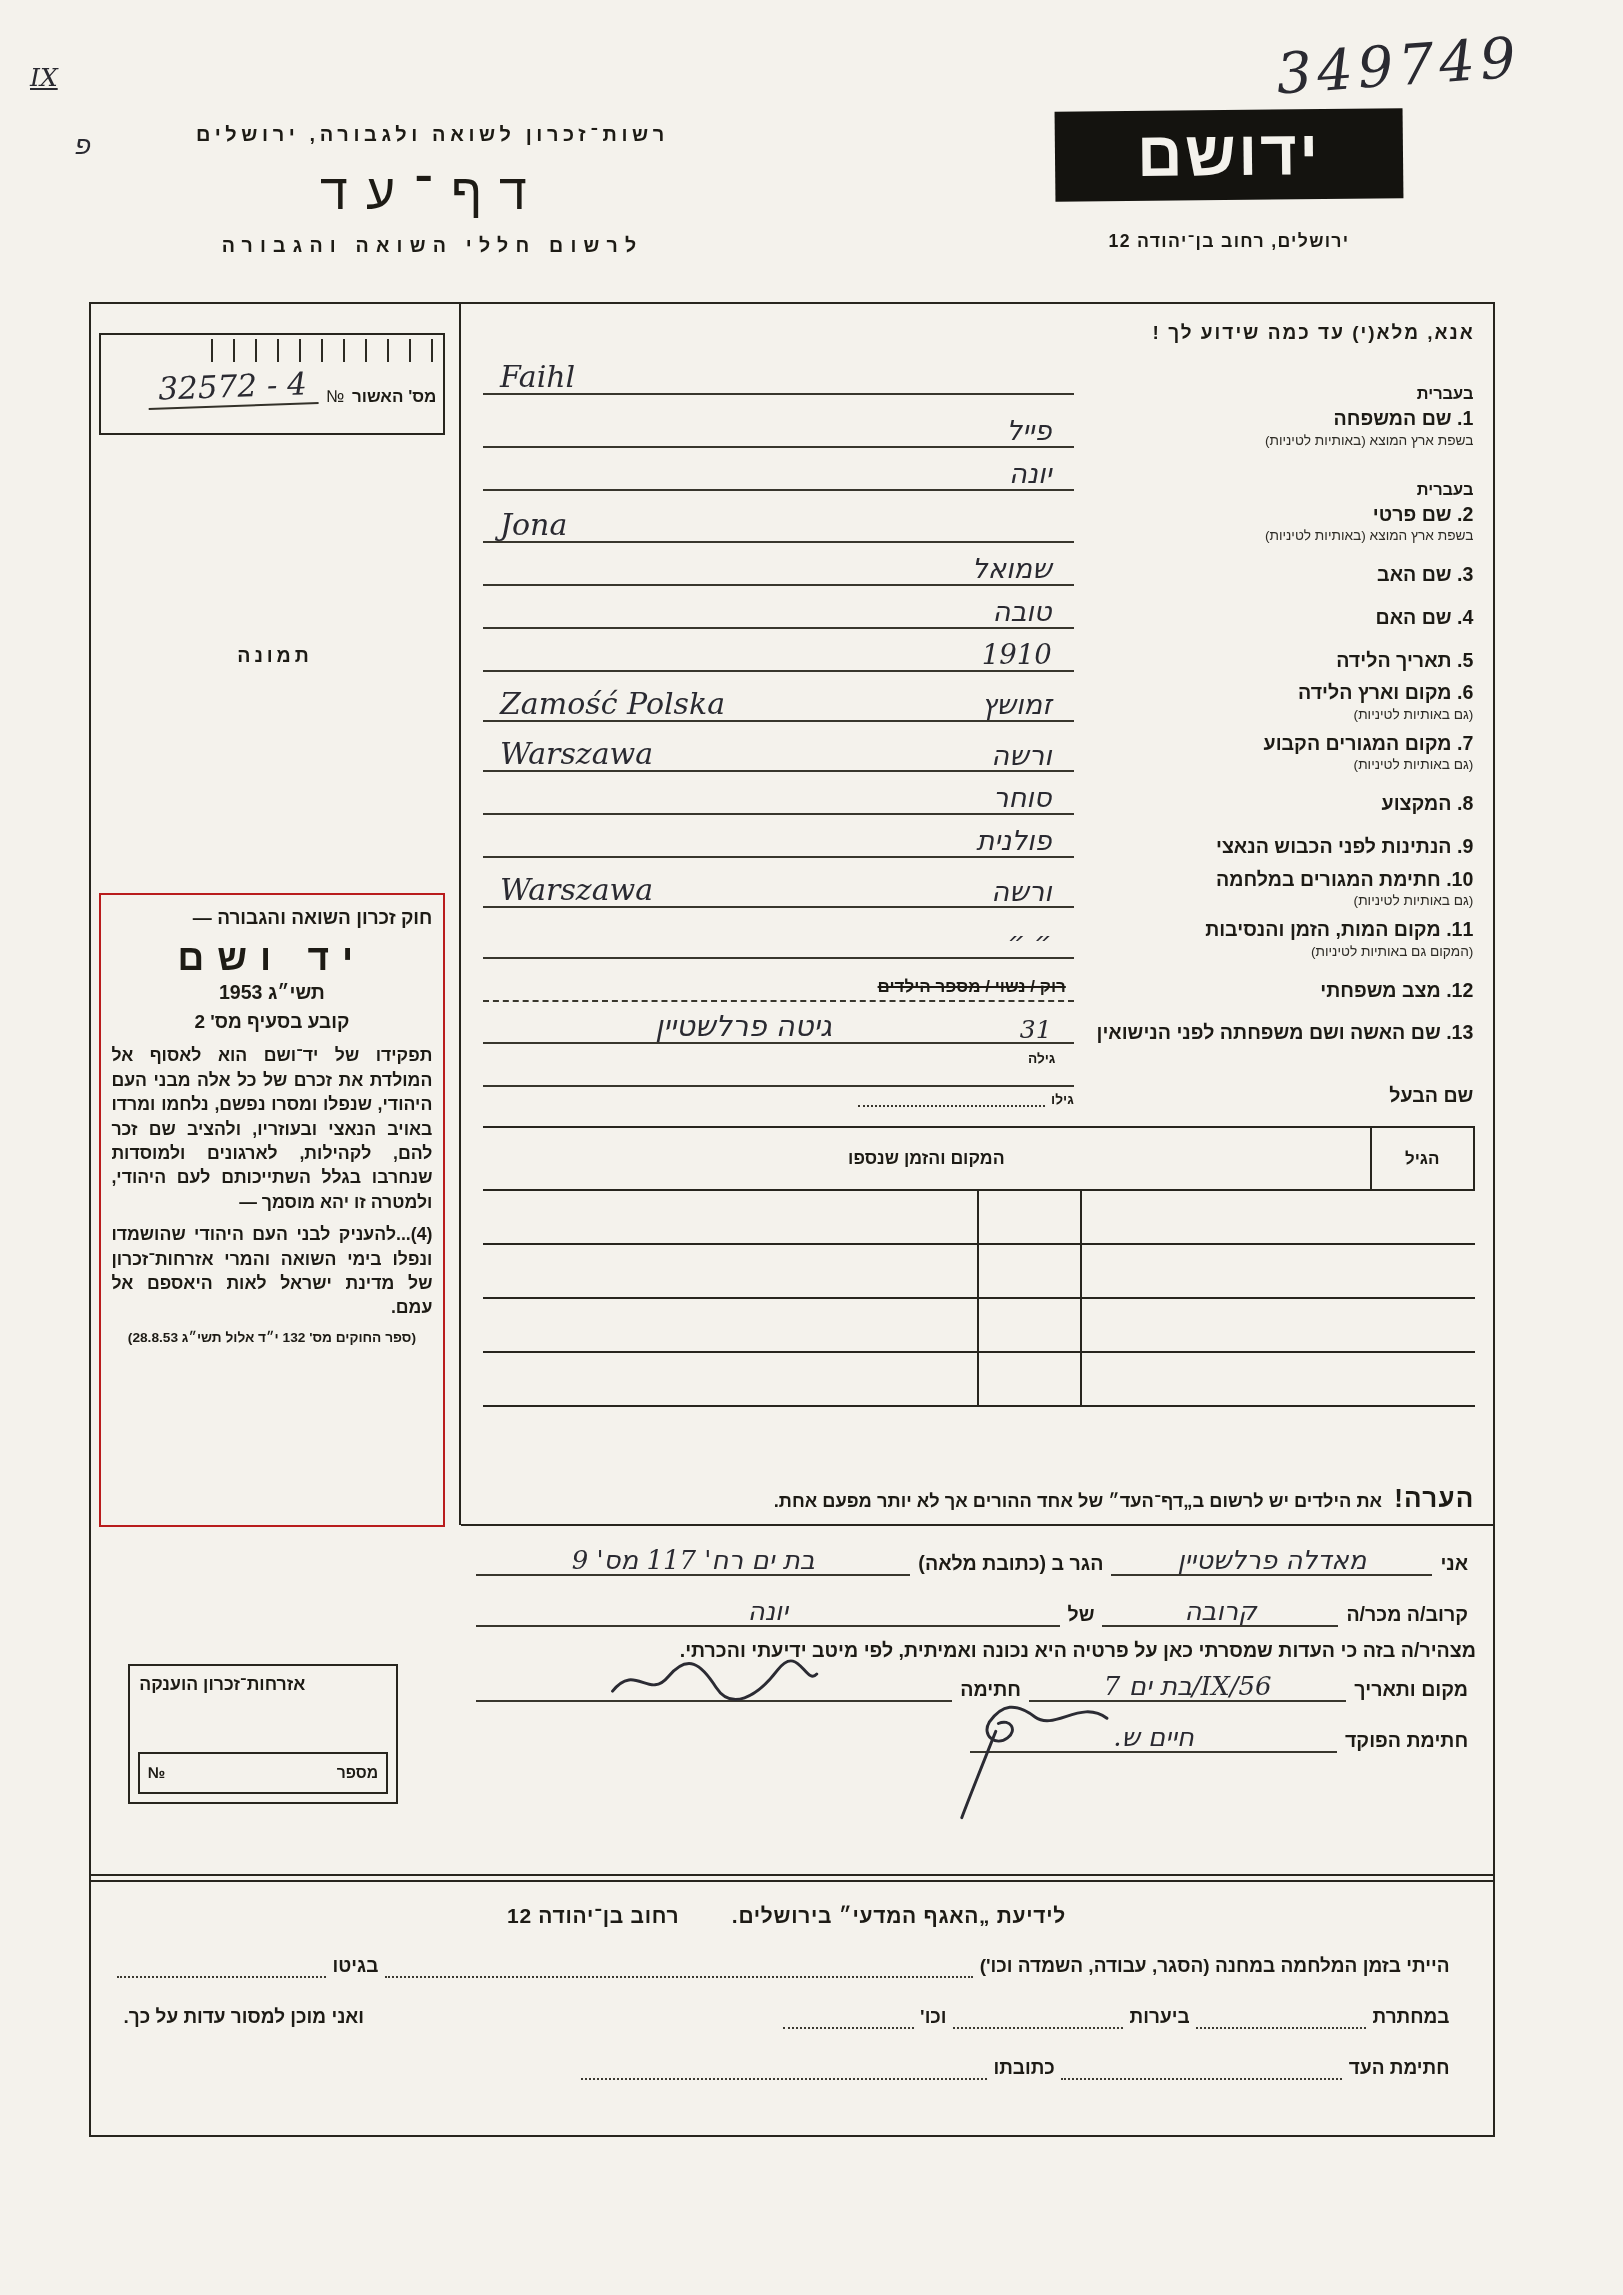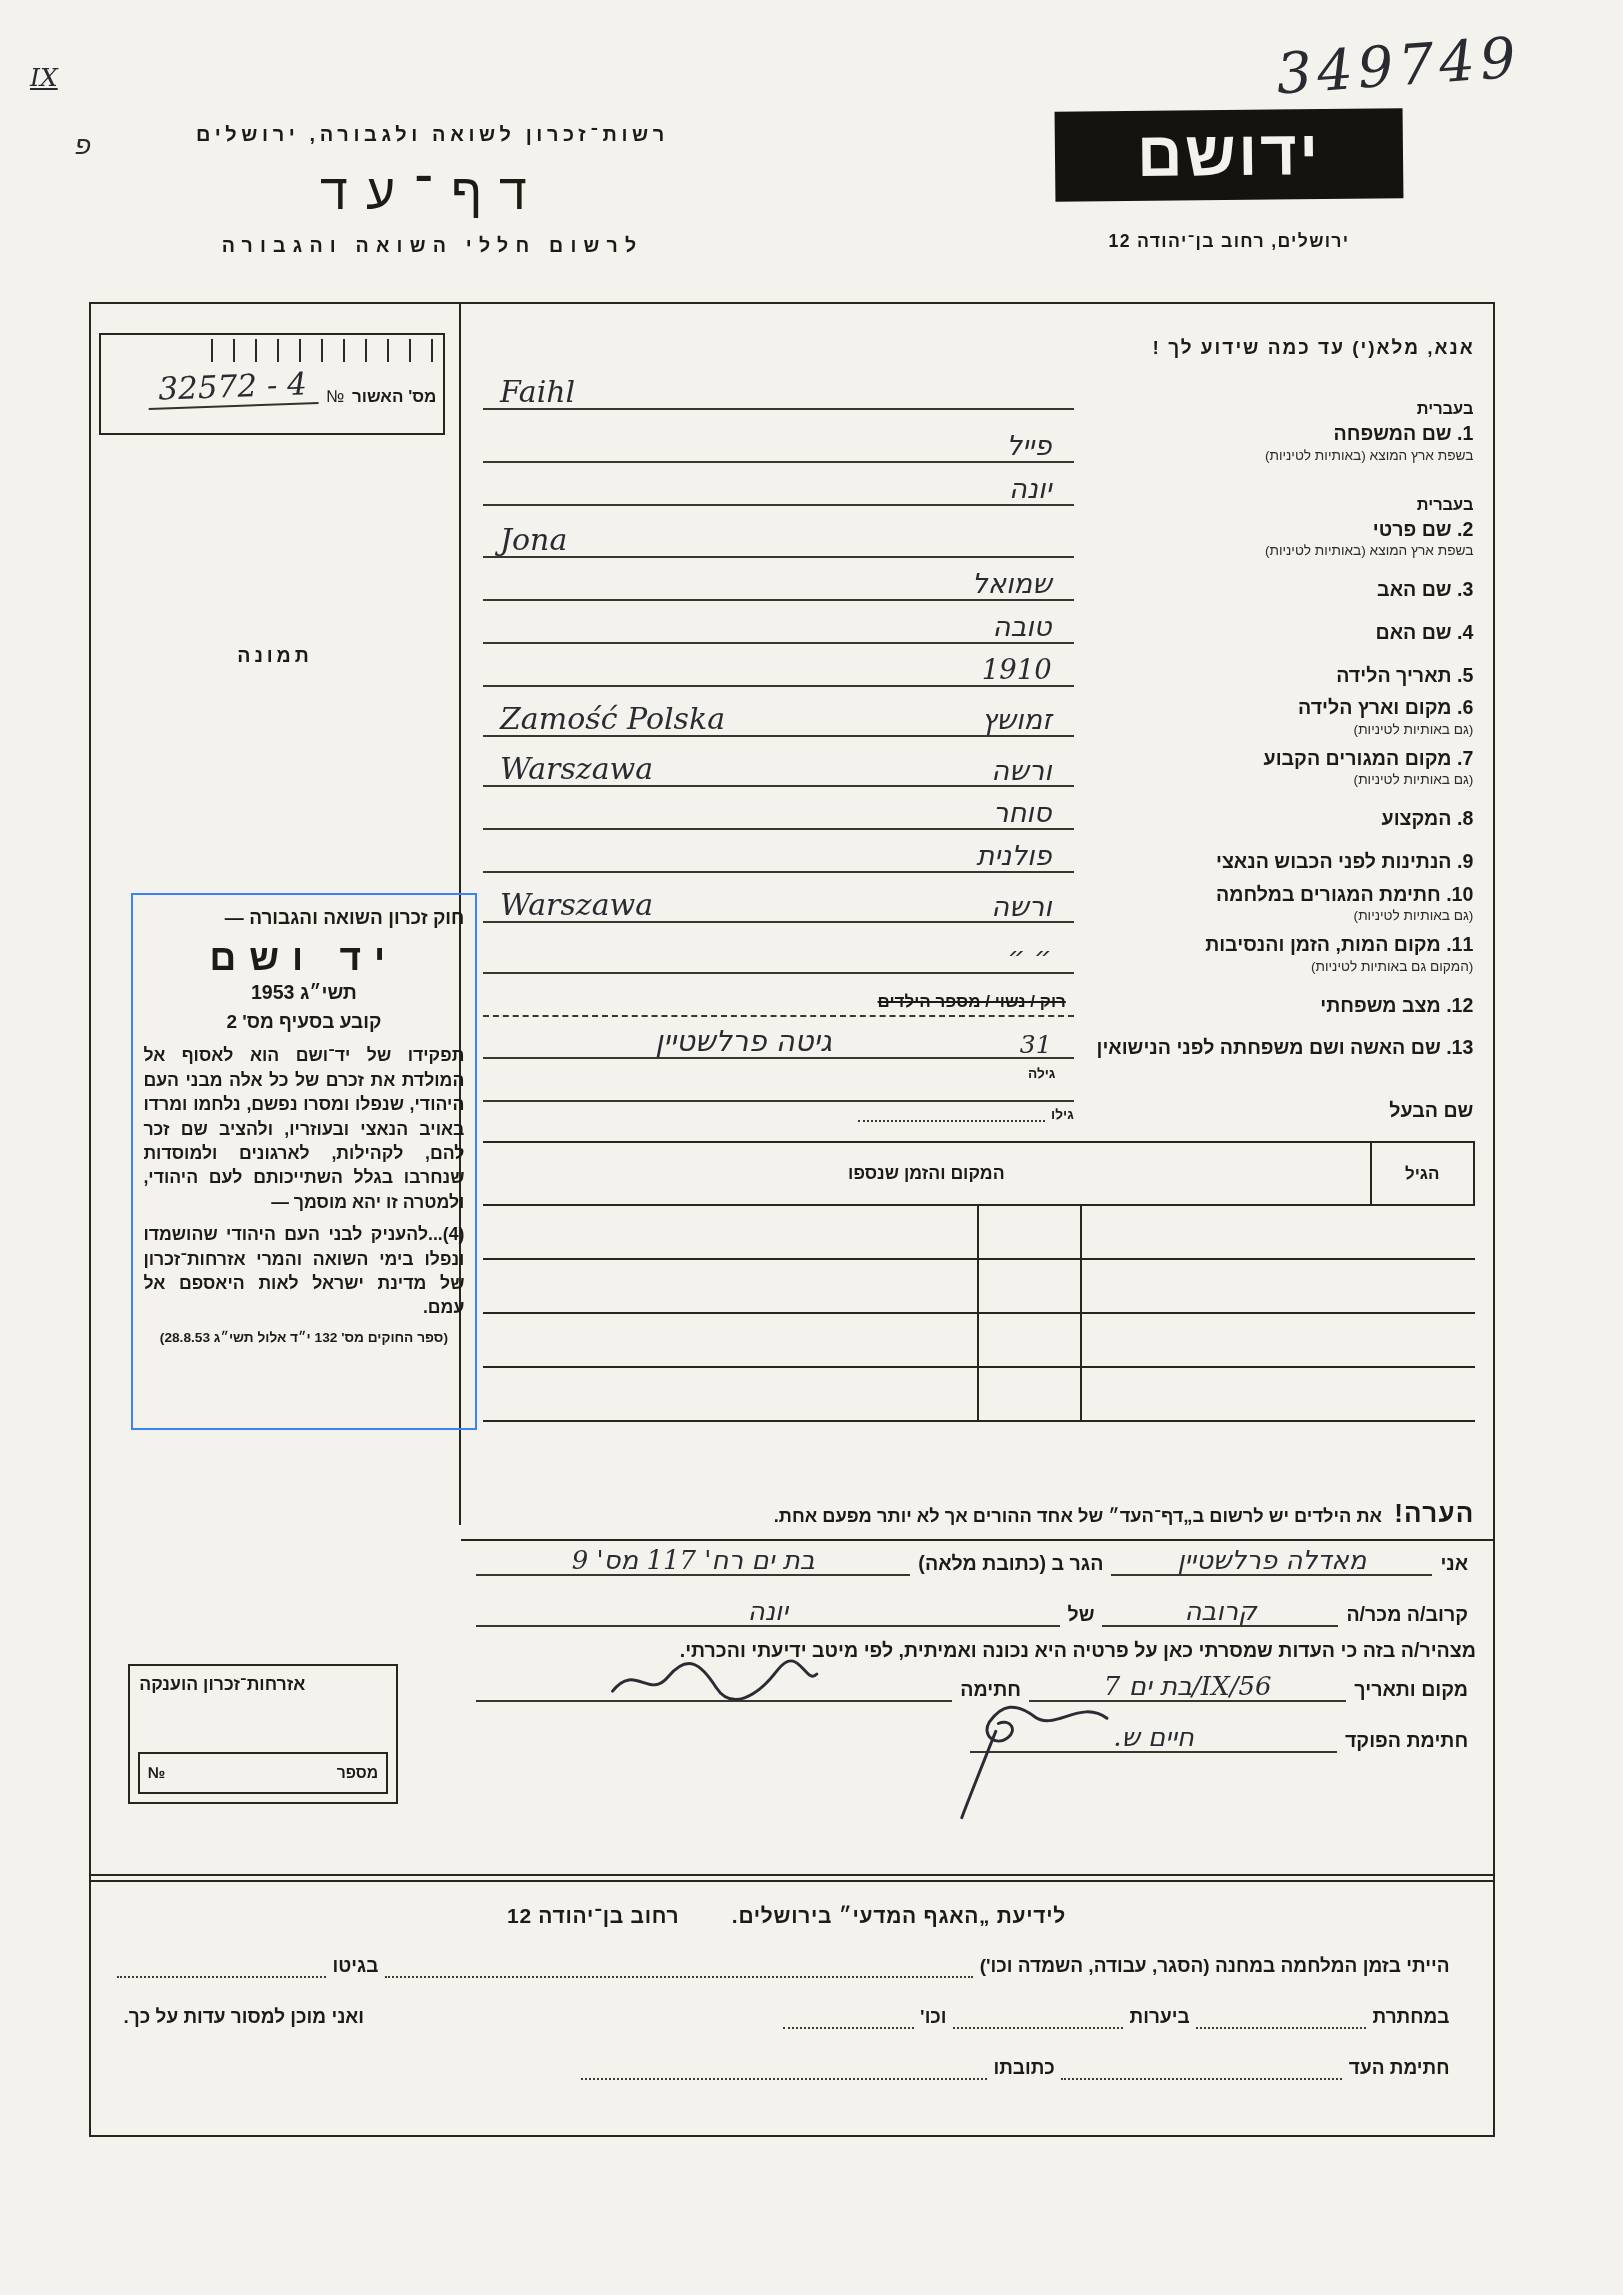--- a/index.html
+++ b/index.html
@@ -30,35 +30,35 @@
   
   .left-col { position:absolute; left:0; top:0; width:368px; height:1570px; }
   .approval-box { position:absolute; left:7.9px; top:29px; width:346px; height:102px; border:2px solid #27251e; padding:3.9px 6.5px; }
   .tallies { height:23.6px; width:223px; margin-right:3.9px;
     background:repeating-linear-gradient(to left,#2c2a23 0 2px,transparent 2px 22px); }
   .approval-line { display:flex; align-items:flex-end; gap:7.9px; padding-top:5.2px; }
   .ap-label { font-size:17px; font-weight:bold; }
   .ap-no { font-size:17px; }
   .ap-value { font-size:31px; border-bottom:2px solid #33312a; padding:0 10.5px 1.3px; transform:rotate(-2deg); direction:ltr; }
   .photo-label { position:absolute; top:340px; width:100%; text-align:center; font-size:19.6px; letter-spacing:3.9px; font-weight:bold; }
-  .law-box { position:absolute; left:7.9px; top:589px; width:346px; height:537px; border:2px solid #3b82f6; padding:11.8px 10.5px 7.9px;margin-left:32px; }
+  .law-box { position:absolute; left:7.9px; top:589px; width:346px; height:634px; border:2px solid #b91c1c; padding:11.8px 10.5px 7.9px; }
   .law-intro { font-size:19px; font-weight:bold; text-align:right; }
   .law-name { margin-top:7.9px; font-size:37px; font-weight:bold; letter-spacing:13px; text-align:center; }
   .law-year { font-size:19.6px; font-weight:bold; text-align:center; margin-top:2.6px; }
   .law-section { font-size:19px; font-weight:bold; text-align:center; margin-top:6.5px; }
   .law-body { margin-top:10.5px; font-size:17.7px; font-weight:bold; line-height:1.38; text-align:justify; }
   .law-clause { margin-top:7.9px; font-size:17.7px; font-weight:bold; line-height:1.38; text-align:justify; }
   .law-source { margin-top:10.5px; font-size:13.7px; font-weight:bold; text-align:center; }
   .citizen-box { position:absolute; left:37px; top:1360px; width:270px; height:140px; border:2px solid #27251e; padding:7.9px 9.2px; }
   .cb-title { font-size:17.7px; font-weight:bold; text-align:left; }
   .cb-strip { position:absolute; left:7.9px; right:7.9px; bottom:7.9px; height:42px; border:2px solid #27251e;
     display:flex; justify-content:space-between; align-items:center; padding:0 7.9px; font-size:15.7px; font-weight:bold; }
 
   
-  .fields { position:absolute; left:370px; right:0; top:16px; height:1221px; border-bottom:2.6px solid #27251e;
+  .fields { position:absolute; left:370px; right:0; top:1px; height:1221px; border-bottom:2.6px solid #27251e;
     padding:17px 18.3px 0 22px; display:flex; flex-direction:column; overflow:hidden; }
   .instruction { text-align:right; font-size:19px; font-weight:bold; letter-spacing:2px; margin-bottom:18.3px; }
   .frow { display:flex; align-items:flex-end; margin-bottom:9.8px; }
   .flabel { width:401px; padding-right:1.3px; }
   .fpre { font-size:16.4px; font-weight:bold; margin-bottom:3.9px; }
   .fmain { font-size:19.6px; }
   .fnum,.fname { font-weight:bold; }
   .fsub { font-size:13.7px; color:#2e2c26; margin-top:2.6px; }
   .flines { flex:1; display:flex; flex-direction:column; justify-content:flex-end; }
   .fline { height:33px; border-bottom:2px solid #38362d; display:flex; align-items:flex-end; }

